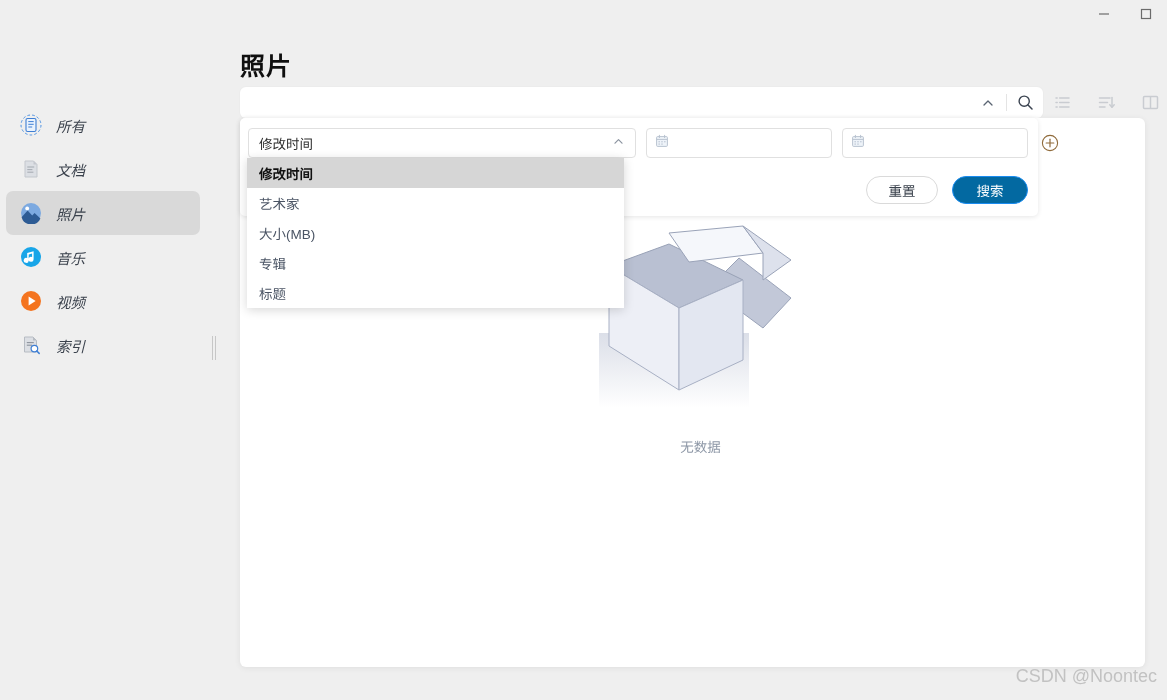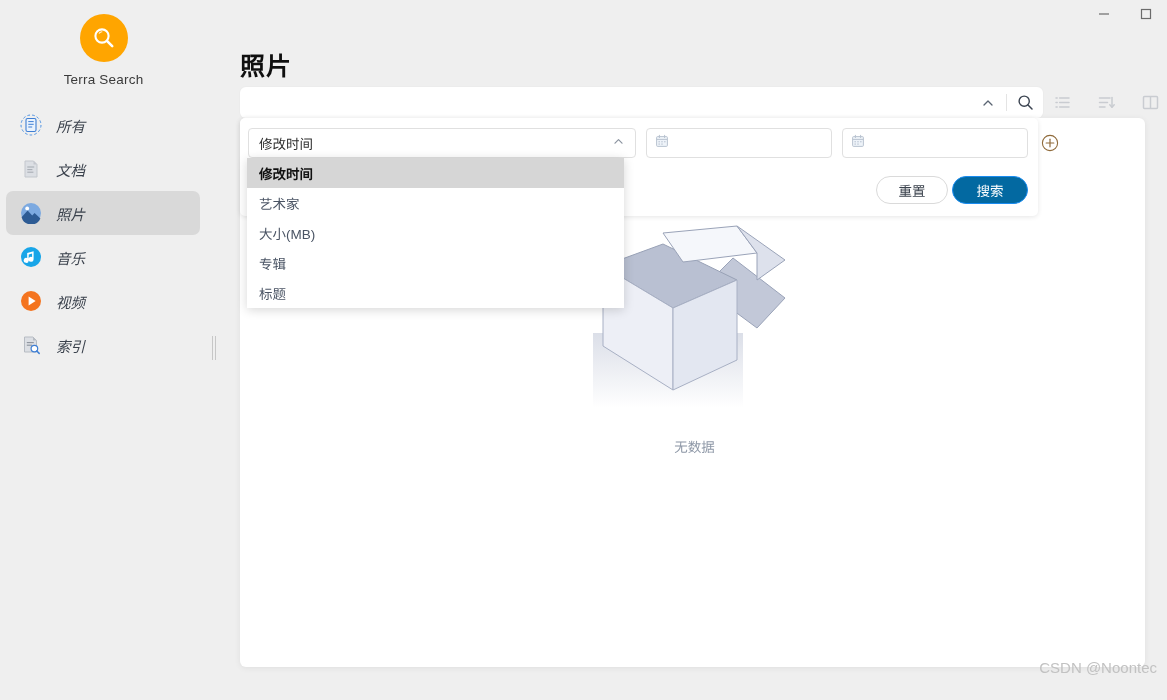--- a/index.html
+++ b/index.html
@@ -209,21 +209,21 @@
   .field-input::placeholder { color: #c4c4c4; }
   .add-btn {
     margin-left: 12px;
     width: 20px; height: 20px;
     display: flex; align-items: center; justify-content: center;
   }
 
   .filter-actions {
     position: absolute;
     right: 10px; top: 58px;
-    display: flex; align-items: center; gap: 4px;
+    display: flex; align-items: center; gap: 14px;
   }
   .btn {
     height: 28px;
     border-radius: 14px;
     font-size: 13.5px;
     display: flex; align-items: center; justify-content: center;
     font-family: inherit;
     cursor: pointer;
   }
   .btn-reset {
@@ -268,35 +268,35 @@
     position: absolute;
     top: 118px; left: 33px;
     width: 905px;
     height: 549px;
     background: #fff;
     border-radius: 6px;
     box-shadow: 0 1px 6px rgba(0,0,0,.07);
   }
   .empty-state {
     position: absolute;
-    top: 100px; left: 2px;
+    top: 100px; left: 8px;
     width: 905px;
     text-align: center;
   }
   .empty-illu { display: block; margin: 0 auto; }
   .empty-text {
     margin-top: 18px;
     font-size: 13.5px;
     color: #8d97a6;
   }
 
   .watermark {
     position: absolute;
-    right: 10px; bottom: 24px;
-    font-size: 15px;
+    right: 10px; bottom: 13px;
+    font-size: 18px;
     color: #c2c2c2;
   }
 </style>
 </head>
 <body>
 
 <div id="app">
 
   <div class="titlebar">
     <div class="win-btn">
@@ -306,30 +306,20 @@
     </div>
     <div class="win-btn">
       <svg width="12" height="12" viewBox="0 0 12 12" aria-hidden="true">
         <rect x="1.5" y="1.5" width="9" height="9" fill="none" stroke="#6b6b6b" stroke-width="1.2"></rect>
       </svg>
     </div>
   </div>
 
   <div class="sidebar">
 
-    <div class="logo-wrap">
-      <div class="logo-circle">
-        <svg width="28" height="28" viewBox="0 0 28 28" aria-hidden="true">
-          <circle cx="12" cy="12" r="6.6" fill="none" stroke="#ffffff" stroke-width="2.1"></circle>
-          <path d="M9.3 9.2a3.8 3.8 0 0 1 2.6-1.5" fill="none" stroke="#ffffff" stroke-width="1.1" stroke-linecap="round" opacity=".85"></path>
-          <line x1="17.2" y1="17.2" x2="22.2" y2="22.2" stroke="#ffffff" stroke-width="2.6" stroke-linecap="round"></line>
-        </svg>
-      </div>
-      <div class="app-name">Terra Search</div>
-    </div>
 
     <div class="nav">
 
       <div class="nav-item">
         <span class="nav-icon">
           <svg width="22" height="22" viewBox="0 0 22 22" aria-hidden="true">
             <circle cx="11" cy="11" r="10" fill="none" stroke="#4a90e2" stroke-width="1" stroke-dasharray="2.6 2.2"></circle>
             <rect x="6" y="4.5" width="10" height="13" rx="1.6" fill="#eaf3fd" stroke="#3f7fd4" stroke-width="1.1"></rect>
             <line x1="8.3" y1="7.6" x2="13.7" y2="7.6" stroke="#3f7fd4" stroke-width="1"></line>
             <line x1="8.3" y1="10.3" x2="13.7" y2="10.3" stroke="#3f7fd4" stroke-width="1"></line>

